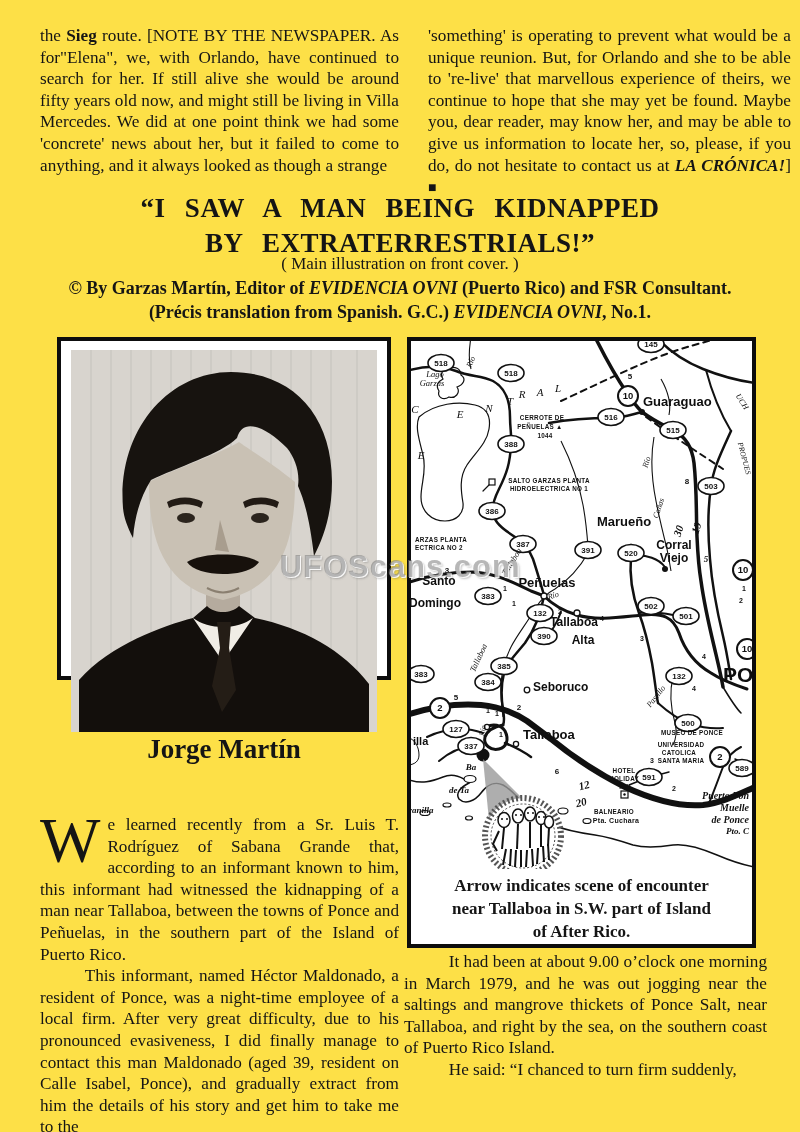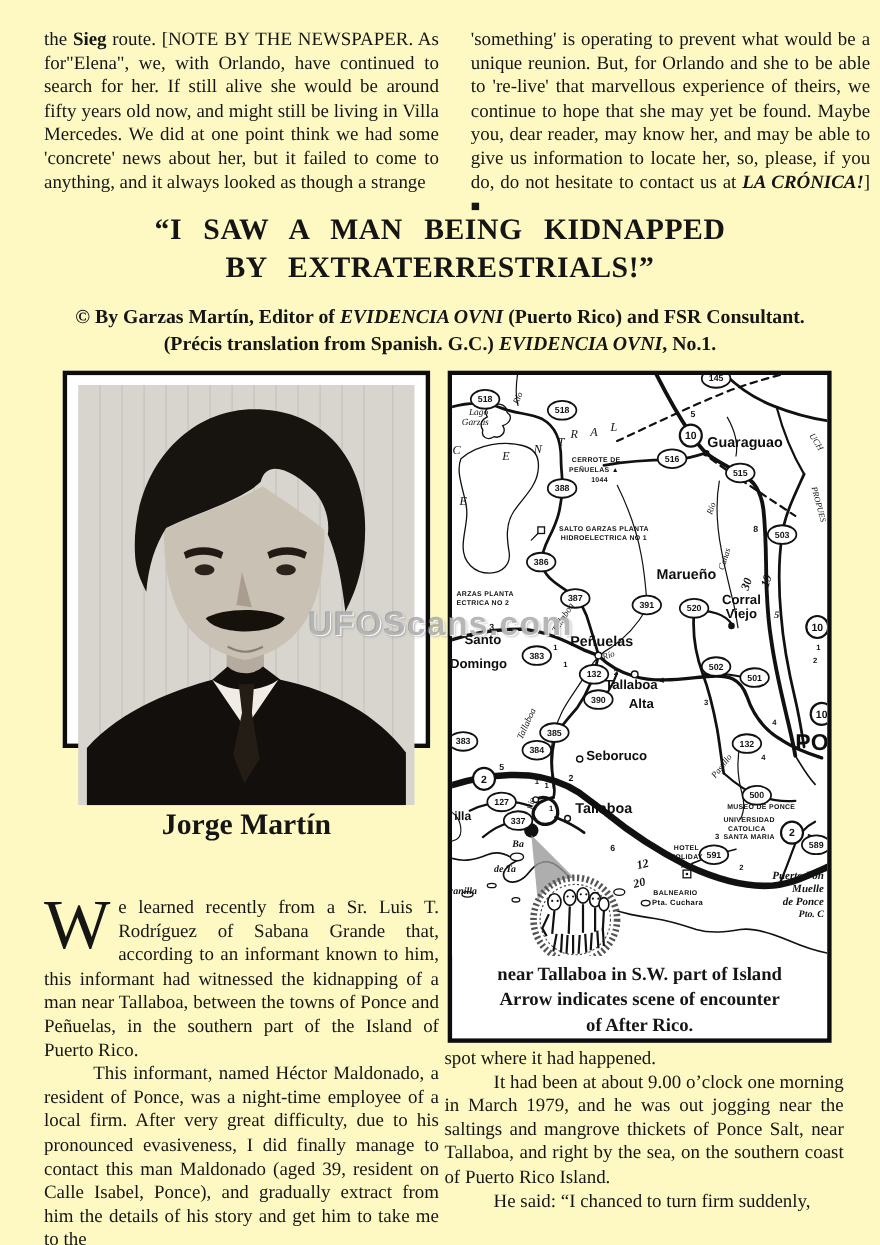--- a/index.html
+++ b/index.html
@@ -1,16 +1,16 @@
 <!DOCTYPE html>
 <html><head>
 <meta charset="utf-8">
 <style>
   html,body{margin:0;padding:0;background:#888;}
-  .page{position:relative;width:800px;height:1132px;background:#fef9c3;overflow:hidden;
+  .page{position:relative;width:800px;height:1132px;background:#fde047;overflow:hidden;
         font-family:"Liberation Serif",serif;color:#151515;margin:0 auto;}
   
   .topcol{position:absolute;top:25px;}
   .topcol p{margin:0;font-size:17.2px;line-height:21.6px;text-align:justify;}
   .tl{left:40px;width:359px;}
   .tr{left:428px;width:363px;}
   .b{font-weight:bold}.bi{font-weight:bold;font-style:italic}
   .sq{font-size:14px;letter-spacing:0;}
   
   .headline{position:absolute;left:0;top:191px;width:800px;text-align:center;
@@ -64,20 +64,21 @@
     <p><span>the </span><span class="b">Sieg</span><span> route. [NOTE BY THE NEWSPAPER. As for"Elena", we, with Orlando, have continued to search for her.  If still alive she would be around fifty years old now, and might still be living in Villa Mercedes. We did at one point think we had some 'concrete' news about her, but it failed to come to anything, and it always looked as though a strange</span></p>
   </div>
   <div class="topcol tr">
     <p><span>'something' is operating to prevent what would be a unique reunion. But, for Orlando and she to be able to 're-live' that marvellous experience of theirs, we continue to hope that she may yet be found. Maybe you, dear reader, may know her, and may be able to give us information to locate her, so, please, if you do, do not hesitate to contact us at </span><span class="bi">LA CRÓNICA!</span><span>] </span><span class="sq">■</span></p>
   </div>
 
   <div class="headline">
     <div>“I SAW A MAN BEING KIDNAPPED</div>
     <div>BY EXTRATERRESTRIALS!”</div>
   </div>
+  <div class="subcap">( Main illustration on front cover. )</div>
   <div class="credit"><span class="b">©  By Garzas Martín, Editor of </span><span class="bi">EVIDENCIA OVNI</span><span class="b"> (Puerto Rico) and FSR Consultant. (Précis translation from Spanish. G.C.) </span><span class="bi">EVIDENCIA OVNI</span><span class="b">, No.1.</span></div>
 
   <div class="portrait-box">
     <svg class="portrait-photo" width="306" height="382" viewBox="0 0 306 382">
       <rect x="0" y="0" width="306" height="382" fill="#d8d4ce"></rect>
       <g opacity="0.10" stroke="#222" stroke-width="1">
         <path d="M20,0V382 M40,0V382 M60,0V382 M80,0V382 M100,0V382 M120,0V382 M140,0V382 M160,0V382 M180,0V382 M200,0V382 M220,0V382 M240,0V382 M260,0V382 M286,0V382"></path>
       </g>
       <rect x="135" y="225" width="34" height="45" fill="#b5ab9e"></rect>
       <path d="M78,132 C78,196 96,238 152,250 C208,238 224,196 224,132 C202,114 176,98 168,92 C140,108 100,120 78,132 Z" fill="#c9c1b4"></path>
@@ -331,31 +332,30 @@
           <text x="333" y="250" class="num" font-size="7" text-anchor="middle">1</text>
           <text x="330" y="262" class="num" font-size="7" text-anchor="middle">2</text>
           <text x="146" y="433" class="num" font-size="8" text-anchor="middle">6</text>
           <text x="174" y="448" class="numit" font-size="11" text-anchor="middle" transform="rotate(-14 174 448)">12</text>
           <text x="171" y="465" class="numit" font-size="11" text-anchor="middle" transform="rotate(-14 171 465)">20</text>
           <text x="263" y="450" class="num" font-size="7" text-anchor="middle">2</text>
           <text x="241" y="422" class="num" font-size="7" text-anchor="middle">3</text>
         </g>
     </svg>
     <div class="map-caption">
+      <div>Arrow indicates scene of encounter</div>
       <div>near Tallaboa in S.W. part of Island</div>
-      <div>Arrow indicates scene of encounter</div>
       <div>of After Rico.</div>
     </div>
   </div>
 
   <div class="watermark">UFOScans.com</div>
 
   <div class="bodycol bl">
       <p class="para"><span class="dropcap">W</span>e learned recently from a Sr. Luis T. Rodríguez of Sabana Grande that, according to an informant known to him, this informant had witnessed the kidnapping of a man near Tallaboa, between the towns of Ponce and Peñuelas, in the southern part of the Island of Puerto Rico.</p>
       <p class="para ind">This informant, named Héctor Maldonado, a resident of Ponce, was a night-time employee of a local firm.  After very great difficulty, due to his pronounced evasiveness, I did finally manage to contact this man Maldonado (aged 39, resident on Calle Isabel, Ponce), and gradually extract from him the details of his story and get him to take me to the</p>
     </div>
   <div class="bodycol br">
-      <p class="para">spot where it had happened.</p>
       <p class="para ind">It had been at about 9.00 o’clock one morning in March 1979, and he was out jogging near the saltings and mangrove thickets of Ponce Salt, near Tallaboa, and right by the sea, on the southern coast of Puerto Rico Island.</p>
       <p class="para ind">He said: “I chanced to turn firm suddenly,</p>
     </div>
 
 </div>
 
 </body></html>

